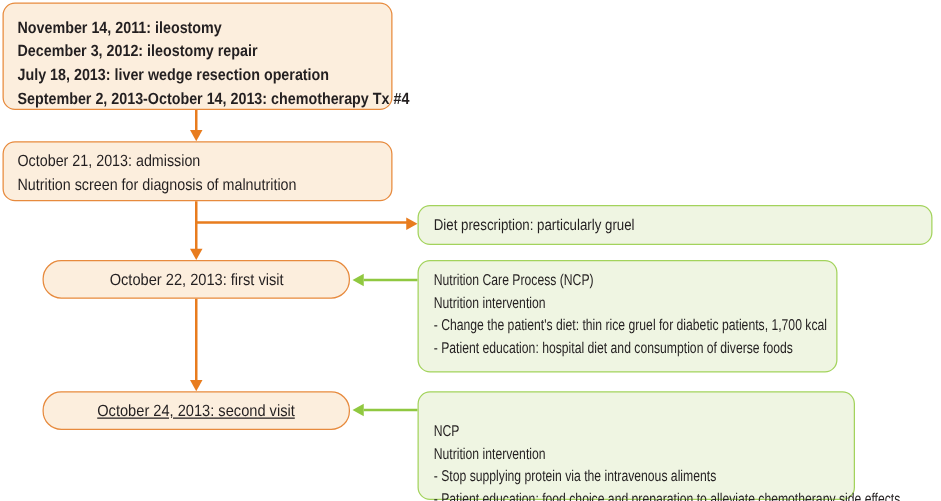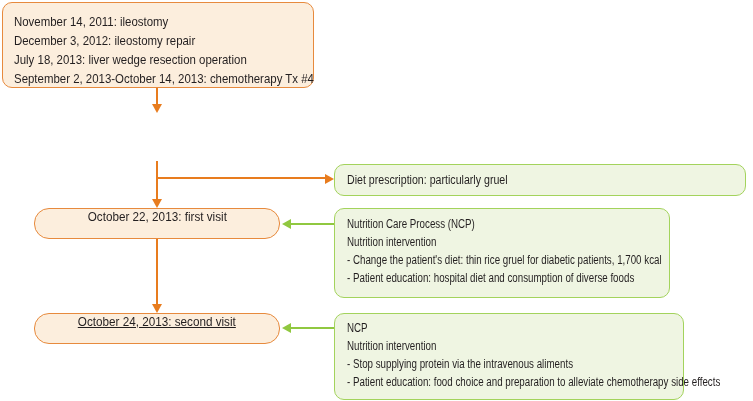--- a/index.html
+++ b/index.html
@@ -27,21 +27,21 @@
     border-radius: 10px;
   }
   .gbox {
     border-color: var(--green-border, #a3d35c);
     background: var(--green-fill, #eff5e2);
     border-radius: 10px;
   }
   .pill {
     border-radius: 15px;
     display: flex;
-    align-items: flex-start;
+    align-items: center;
     justify-content: center;
   }
   .flexv {
     display: flex;
     align-items: center;
   }
   
   .olines {
     font-size: 13px;
     line-height: 19px;
@@ -105,34 +105,40 @@
     border-top: 5px solid transparent;
     border-bottom: 5px solid transparent;
     border-right: 9px solid var(--green-arrow, #90c840);
   }
 </style>
 </head>
 <body>
 
 <div class="canvas">
 
-  <div class="box obox" style="left:2px; top:2px; width:312px; height:86px; padding:9px 11px 0;">
+  <div class="box obox" style="left:2px; top:2px; width:312px; height:86px; padding:9px 11px 0;font-weight:bold;">
     <div class="olines">
       <div>November 14, 2011: ileostomy</div>
       <div>December 3, 2012: ileostomy repair</div>
       <div>July 18, 2013: liver wedge resection operation</div>
       <div>September 2, 2013-October 14, 2013: chemotherapy Tx #4</div>
     </div>
   </div>
 
   <div>
     <div class="shaft-v" style="left:156px; top:88px; height:17px;"></div>
     <div class="head-down" style="left:152px; top:104px;"></div>
   </div>
 
+  <div class="box obox" style="left:2px; top:113px; width:312px; height:48px; padding:5px 11px 0;">
+    <div class="olines">
+      <div>October 21, 2013: admission</div>
+      <div>Nutrition screen for diagnosis of malnutrition</div>
+    </div>
+  </div>
 
   <div>
     <div class="shaft-v" style="left:156px; top:161px; height:39px;"></div>
     <div class="head-down" style="left:152px; top:199px;"></div>
     <div class="shaft-h" style="left:156px; top:177px; width:170px;"></div>
     <div class="head-right" style="left:325px; top:174px;"></div>
   </div>
 
   <div class="box gbox flexv" style="left:334px; top:164px; width:412px; height:32px; padding:0 12px;">
     <span class="gsingle">Diet prescription: particularly gruel</span>
@@ -163,21 +169,21 @@
 
   <div class="box obox pill" style="left:34px; top:313px; width:246px; height:31px;text-decoration:underline;">
     <span class="plabel">October 24, 2013: second visit</span>
   </div>
 
   <div>
     <div class="shaft-h green" style="left:291px; top:327px; width:43px;"></div>
     <div class="head-left" style="left:282px; top:323px;"></div>
   </div>
 
-  <div class="box gbox" style="left:334px; top:313px; width:350px; height:87px; padding:5px 12px 0;">
+  <div class="box gbox" style="left:334px; top:313px; width:350px; height:87px; padding:22px 12px 0;">
     <div class="glines">
       <div>NCP</div>
       <div>Nutrition intervention</div>
       <div>- Stop supplying protein via the intravenous aliments</div>
       <div>- Patient education: food choice and preparation to alleviate chemotherapy side effects</div>
     </div>
   </div>
 
 </div>
 

